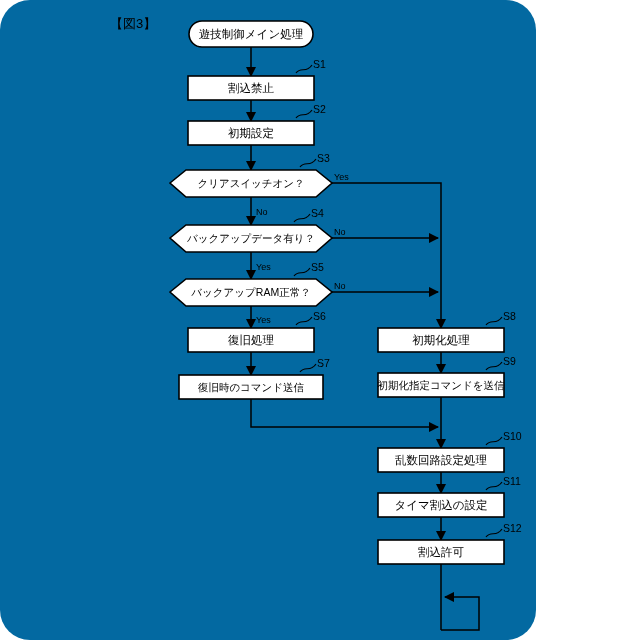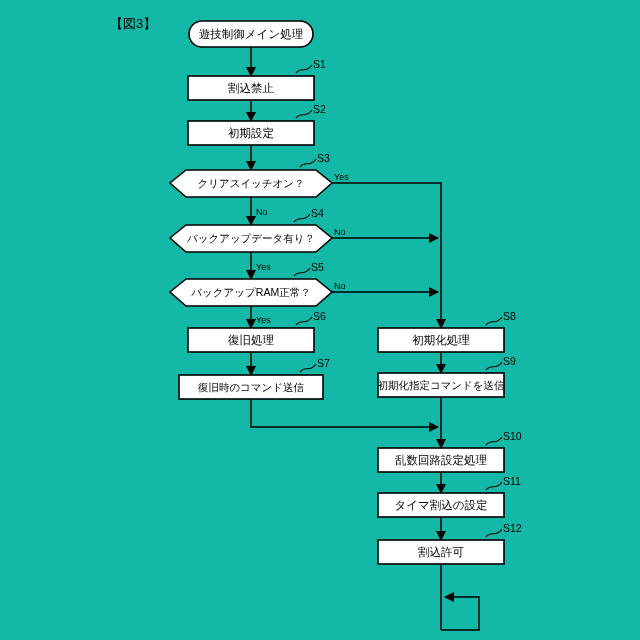--- a/index.html
+++ b/index.html
@@ -2,25 +2,26 @@
 <html><head>
 <meta charset="utf-8">
 <style>
   html, body {
     margin: 0;
     padding: 0;
     background: #ffffff;
   }
   #page {
     position: relative;
-    width: 640px;
+    width: 536px;
     height: 640px;
-    background: #14b8a6;
+    background: #0369a1;
     font-family: "Liberation Sans", "DejaVu Sans", sans-serif;
     overflow: hidden;
+    border-radius: 30px;
   }
   #svg-root {
     position: absolute;
     left: 0;
     top: 0;
     width: 640px;
     height: 640px;
   }
   .fig-label {
     font-size: 13px;

